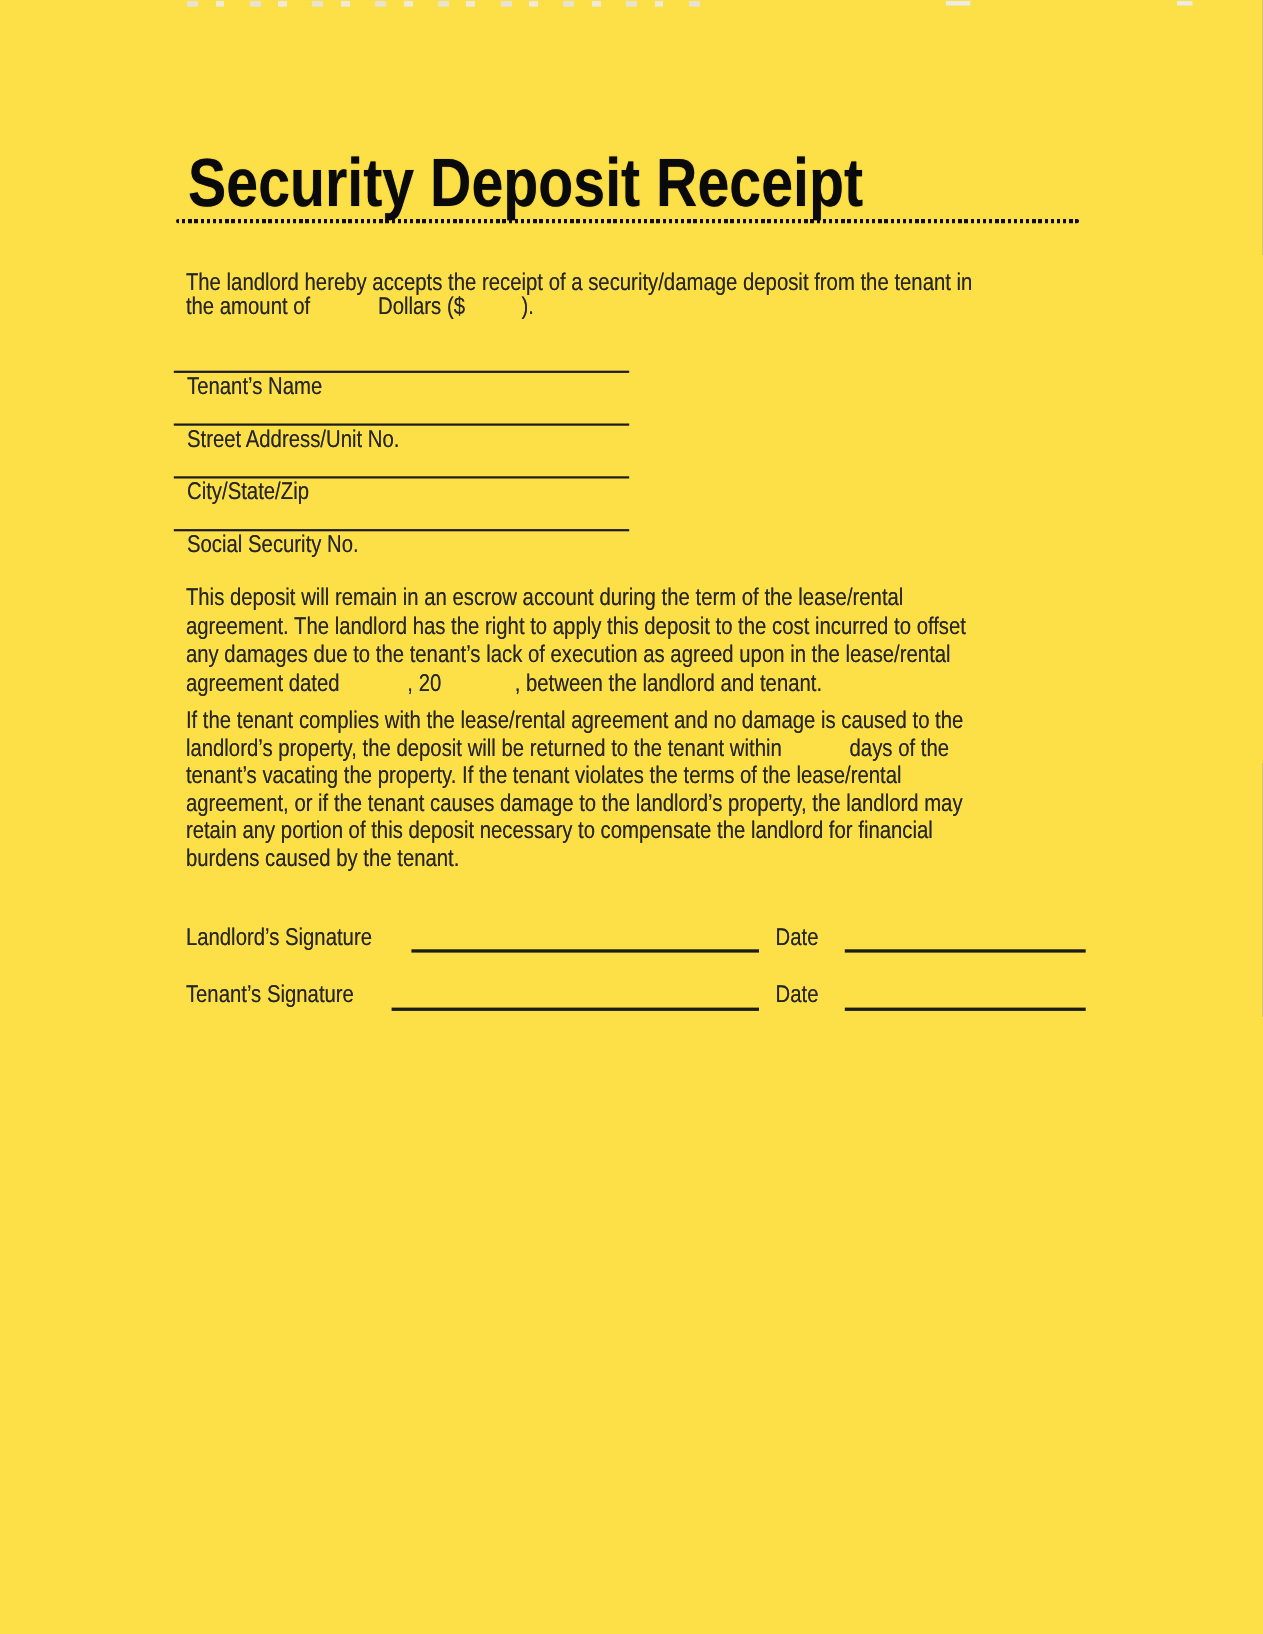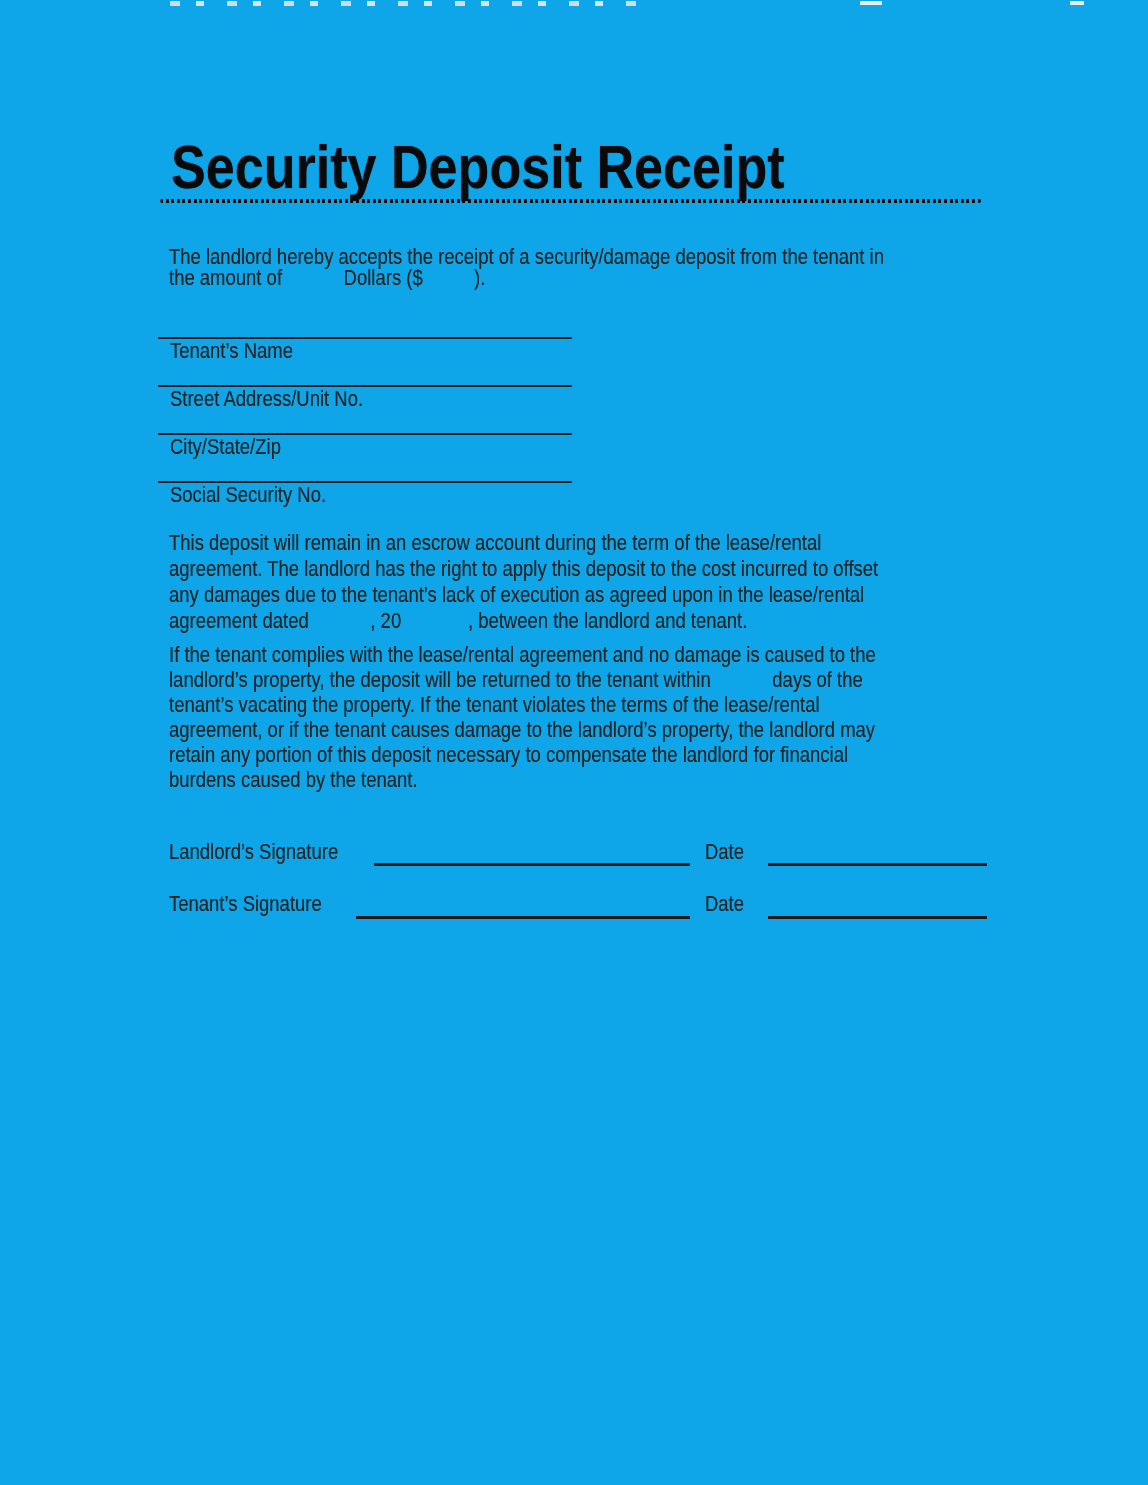--- a/index.html
+++ b/index.html
@@ -1,21 +1,21 @@
 <!DOCTYPE html>
 <html><head>
 <meta charset="utf-8">
 <style>
   * { margin: 0; padding: 0; box-sizing: border-box; }
   html, body { background: #9a9a9a; }
   .page {
     position: relative;
     width: 1148px;
     height: 1485px;
-    background: #0ea5e9;
+    background: #fde047;
     overflow: hidden;
     font-family: "Liberation Sans", "DejaVu Sans", sans-serif;
     color: #262626;
   }
   
   .scan-noise {
     position: absolute; left: 170px; top: 1px; width: 480px; height: 5px;
     background: repeating-linear-gradient(90deg,
       #e4e4e4 0 10px, transparent 10px 26px,
       #ececec 26px 34px, transparent 34px 57px);

